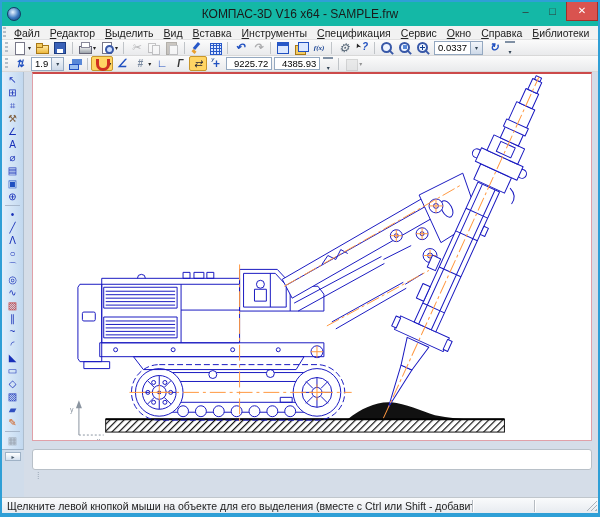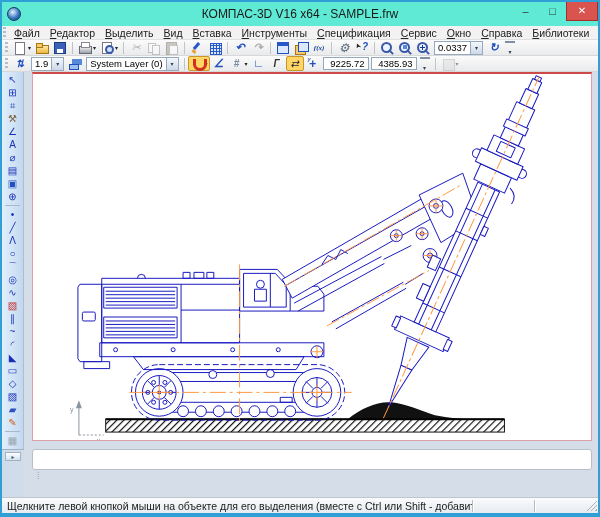--- a/index.html
+++ b/index.html
@@ -1,20 +1,20 @@
 <!DOCTYPE html>
 <html><head>
 <meta charset="utf-8">
 <style>
   * { box-sizing: border-box; margin:0; padding:0; }
   html,body { width:600px; height:517px; overflow:hidden; font-family:"Liberation Sans", sans-serif; }
   .window { width:600px; height:517px; border:2px solid #2f9fd6; border-bottom-width:4px;
             background:#d5dde8; display:flex; flex-direction:column; position:relative; }
   
-  .titlebar { height:24px; background:#5eead4; position:relative; flex:0 0 auto; }
+  .titlebar { height:24px; background:#14b8a6; position:relative; flex:0 0 auto; }
   .appicon { position:absolute; left:5px; top:5px; width:14px; height:14px; border-radius:50%;
              background:radial-gradient(circle at 40% 35%, #e8f4ff, #3a78c0 55%, #16406e); border:1px solid #123c66; }
   .title { display:block; width:100%; text-align:center; line-height:24px; font-size:12px; color:#1a1a1a; }
   .winbtns { position:absolute; right:0; top:0; display:flex; height:19px; }
   .wbtn { width:27px; height:19px; text-align:center; line-height:18px; font-size:11px; color:#333; cursor:default; }
   .wbtn.close { width:32px; background:#d9534f; color:#fff; border:1px solid #a03028; border-top:none; font-size:10px; }
   
   .menubar { height:14px; background:#f2f2f2; border-bottom:1px solid #e0e0e0; display:flex; align-items:center; font-size:10.5px; color:#222; flex:0 0 auto; }
   .menu-item { display:inline-block; padding:16px 5px; }
   .menu-item::first-letter { text-decoration:underline; }
@@ -228,24 +228,20 @@
   <div class="tbtn">
         <i class="ic ic-scale"></i>
       </div>
       <div class="combo">
         <span class="cval">1.9</span>
         <span class="carr">▾</span>
       </div>
       <div class="tbtn">
         <i class="ic ic-layers"></i>
       </div>
-      <div class="combo">
-        <span class="cval">System Layer (0)</span>
-        <span class="carr">▾</span>
-      </div>
       <span class="tsep"></span>
       <div class="tbtn act">
         <i class="ic ic-magnet"></i>
         <span class="dd">▾</span>
       </div>
       <div class="tbtn">
         <i class="ic ic-angle"></i>
       </div>
       <div class="tbtn">
         <i class="ic ic-grid"></i>

